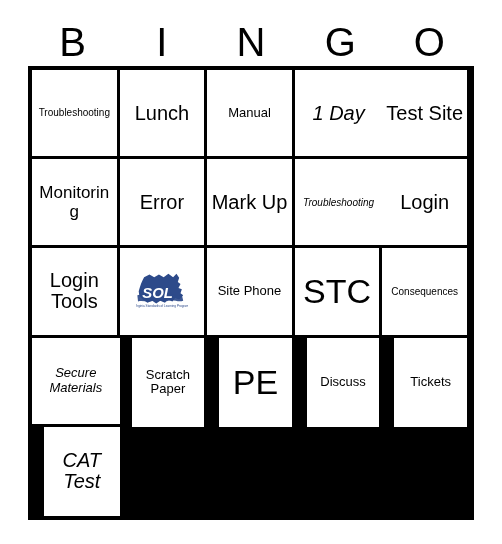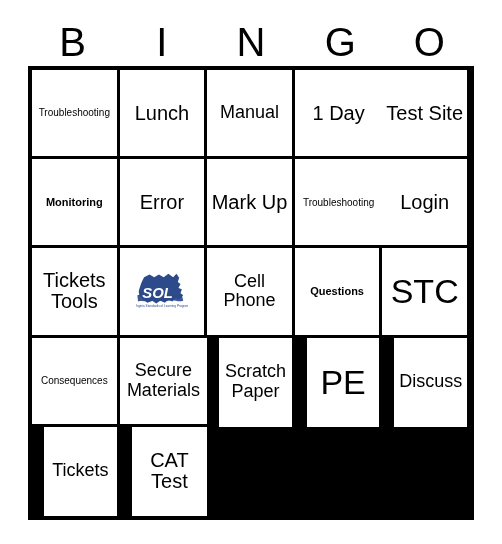--- a/index.html
+++ b/index.html
@@ -66,34 +66,34 @@
     border-right: 3px solid #000000;
     border-bottom: 3px solid #000000;
     display: flex;
     align-items: center;
     justify-content: center;
     text-align: center;
     padding: 2px 3px;
     overflow: hidden;
     position: relative;
   }
-  .cell.col-last { border-right: none; }
+  .cell.col-last { border-right: none; font-style: italic; }
   .cell.row-last { border-bottom: none; margin-left: 12px; }
 
   .cell-text {
     display: block;
     line-height: 1.04;
     word-break: break-word;
     hyphens: none;
   }
 
   
   .sz-xs .cell-text { font-size: 10px; line-height: 1.15; }
-  .sz-s  .cell-text { font-size: 11px; line-height: 1.12; font-weight: bold; }
-  .sz-m  .cell-text { font-size: 18px; line-height: 1.1; }
+  .sz-s  .cell-text { font-size: 17px; line-height: 1.12; }
+  .sz-m  .cell-text { font-size: 13px; line-height: 1.1; }
   .sz-l  .cell-text { font-size: 20px; line-height: 1.05; }
   .sz-xl .cell-text { font-size: 34px; line-height: 1.04; }
 
   
   .logo-cell { padding: 16px; }
   .logo-wrap {
     width: 100%;
     height: 100%;
     display: flex;
     align-items: center;
@@ -139,39 +139,36 @@
       <div class="cell sz-l">
         <span class="cell-text">Mark Up</span>
       </div>
       <div class="cell sz-xs col-last">
         <span class="cell-text">Troubleshooting</span>
       </div>
       <div class="cell sz-l">
         <span class="cell-text">Login</span>
       </div>
       <div class="cell sz-l">
-        <span class="cell-text">Tickets Tools</span>
+        <span class="cell-text">Login Tools</span>
       </div>
       <div class="cell sz-m logo-cell">
         <div class="logo-wrap">
           <svg class="logo-svg" width="78" height="62" viewBox="0 0 78 62" xmlns="http://www.w3.org/2000/svg">
             <g fill="#2d4a8a">
               <path d="M4 30 C6 22 9 14 12 9 L20 5 L27 9 L34 5 L41 9 L48 4 L55 9 L60 4 L64 10 L62 16 L66 19 L63 25 L68 27 L66 33 L70 36 L64 42 L58 40 L54 45 L47 42 L43 47 L36 44 L30 48 L24 44 L17 47 L10 42 L5 37 Z"></path>
               <path d="M2 36 C10 32 16 38 24 35 C32 32 38 38 46 35 C54 32 60 38 68 35 L70 44 C62 47 56 41 48 44 C40 47 34 41 26 44 C18 47 10 43 3 45 Z" opacity="0.92"></path>
             </g>
             <text x="32" y="40" text-anchor="middle" font-family="Liberation Sans, sans-serif" font-size="22" font-weight="bold" font-style="italic" fill="#ffffff" stroke="#2d4a8a" stroke-width="0.6" paint-order="stroke">SOL</text>
             <text x="38" y="53" text-anchor="middle" font-family="Liberation Sans, sans-serif" font-size="4.6" fill="#2d4a8a">Virginia Standards of Learning Program</text>
           </svg>
         </div>
       </div>
       <div class="cell sz-m">
-        <span class="cell-text">Cell Phone</span>
-      </div>
-      <div class="cell sz-s">
-        <span class="cell-text">Questions</span>
+        <span class="cell-text">Site Phone</span>
       </div>
       <div class="cell sz-xl">
         <span class="cell-text">STC</span>
       </div>
       <div class="cell sz-xs">
         <span class="cell-text">Consequences</span>
       </div>
       <div class="cell sz-m col-last">
         <span class="cell-text">Secure Materials</span>
       </div>

